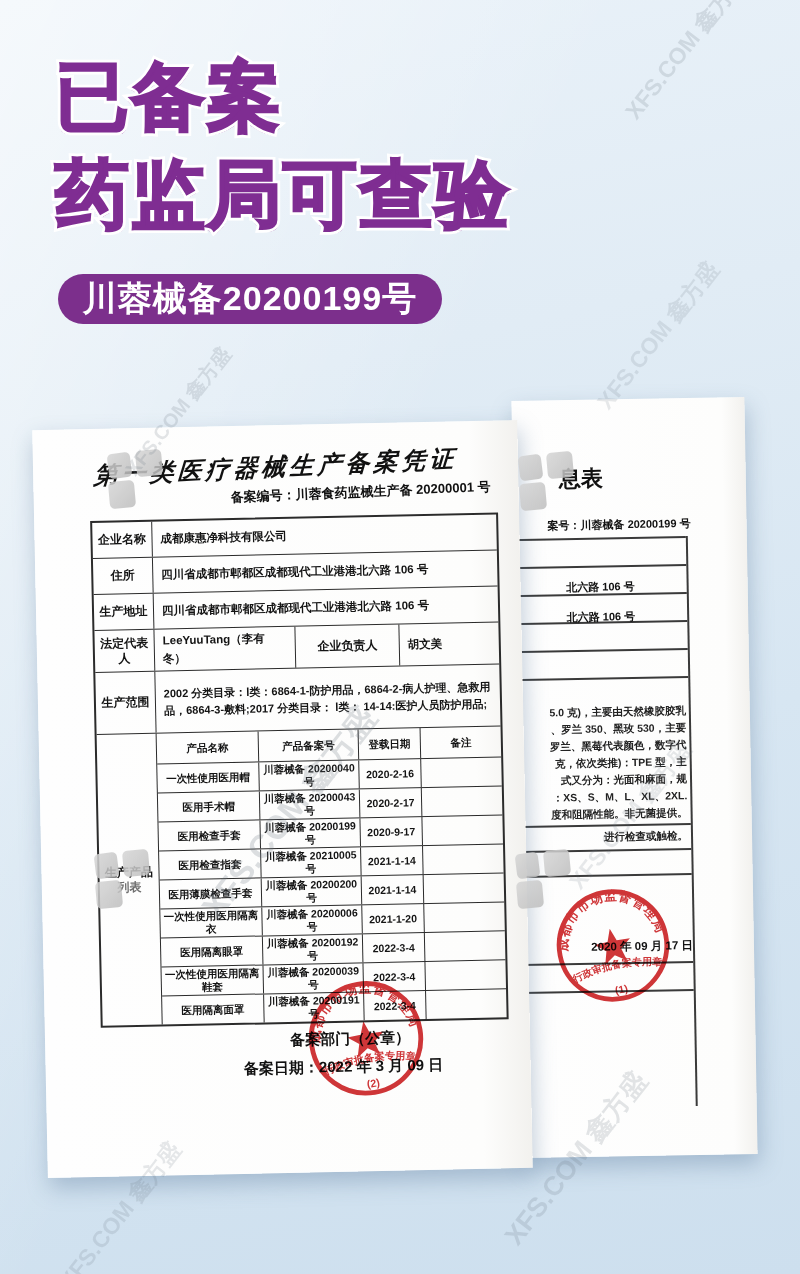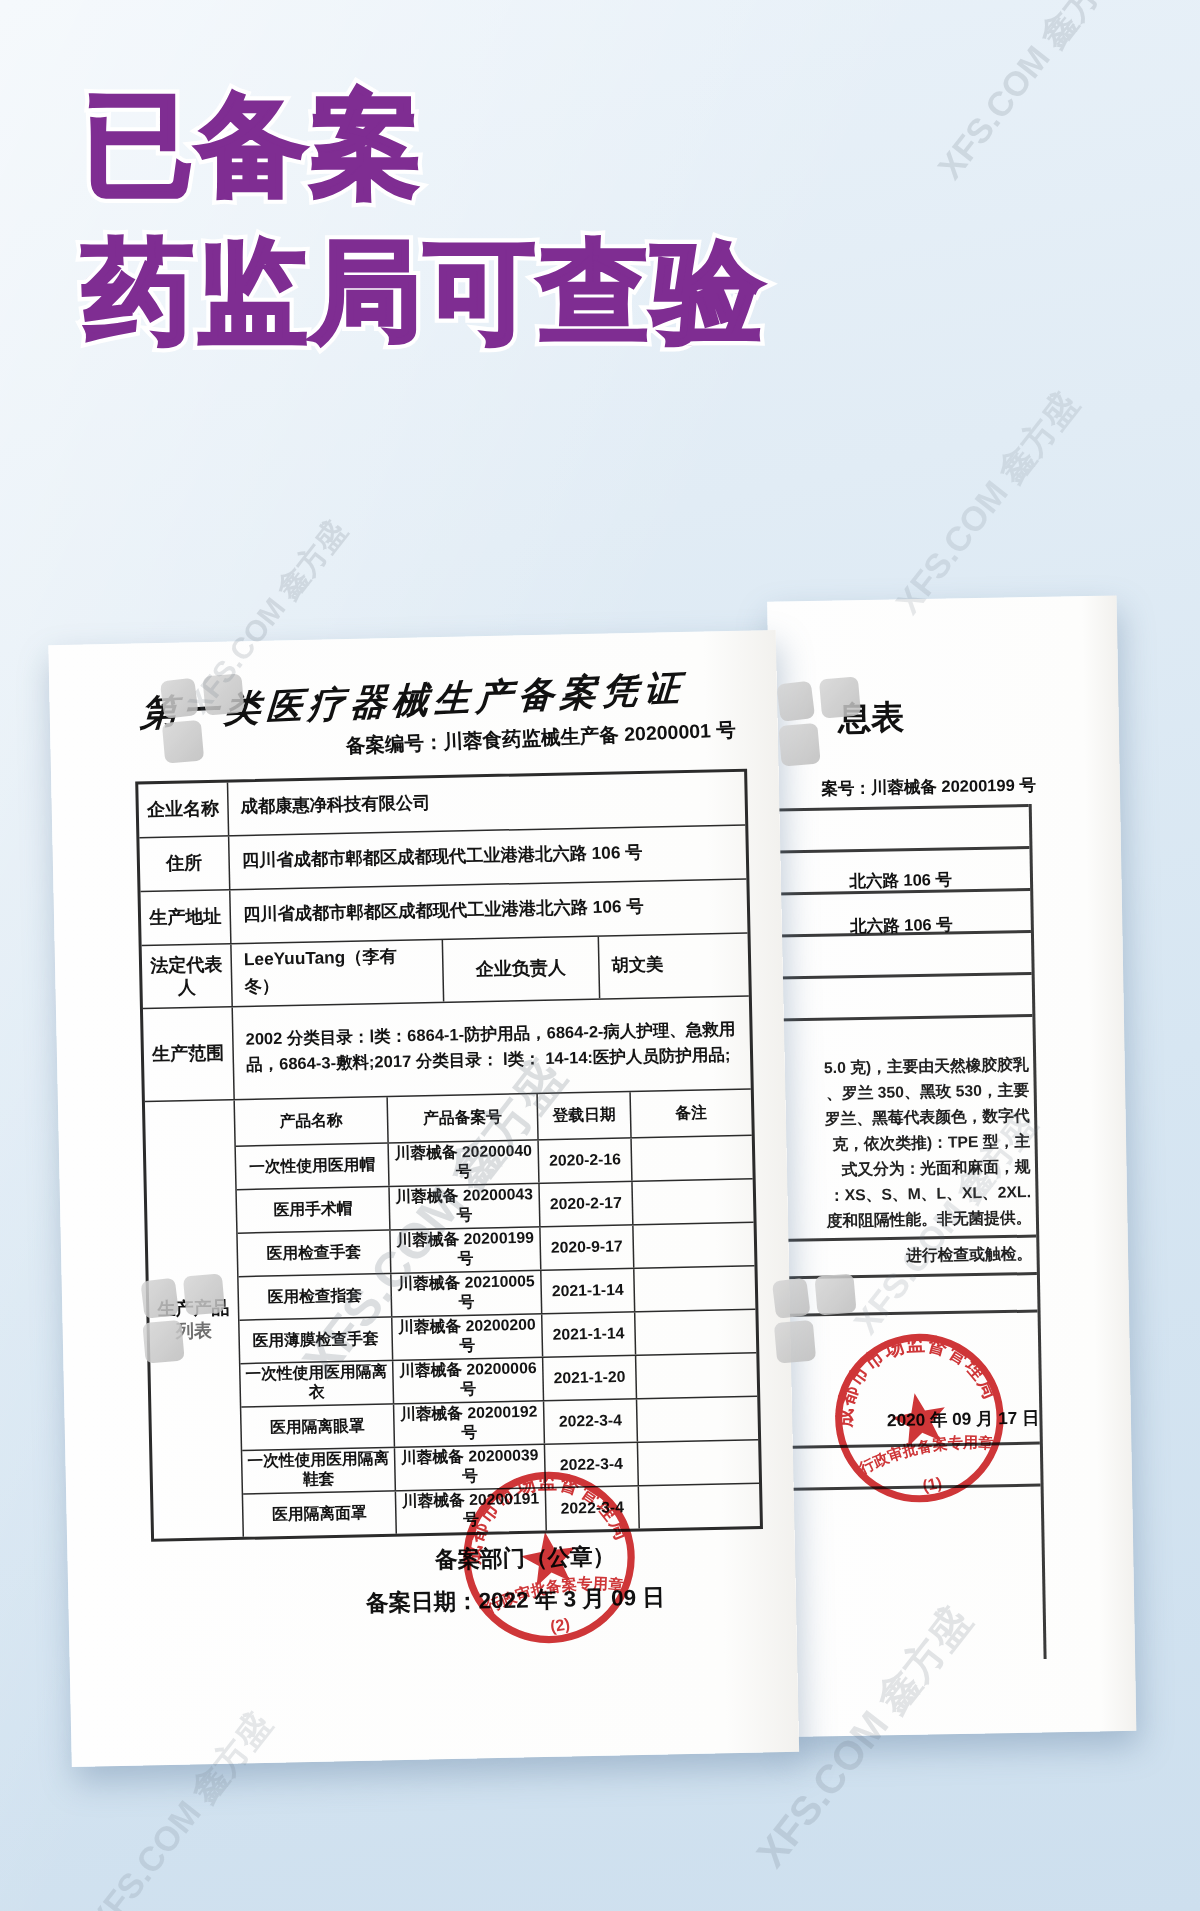--- a/index.html
+++ b/index.html
@@ -118,20 +118,21 @@
 
   <div class="headline hl1">
     <span class="stroke-white">已备案</span>
     <span class="fill">已备案</span>
   </div>
   <div class="headline hl2">
     <span class="stroke-white">药监局可查验</span>
     <span class="fill">药监局可查验</span>
   </div>
 
+  <div class="badge">川蓉械备20200199号</div>
 
   <div class="paper paper-right">
     <div class="is-title">息表</div>
     <div class="is-record">案号：川蓉械备 20200199 号</div>
 
     <div class="is-vline"></div>
     <div class="is-line" style="top:138px"></div>
     <div class="is-line" style="top:166px"></div>
     <div class="is-line" style="top:194px"></div>
     <div class="is-line" style="top:222px"></div>

